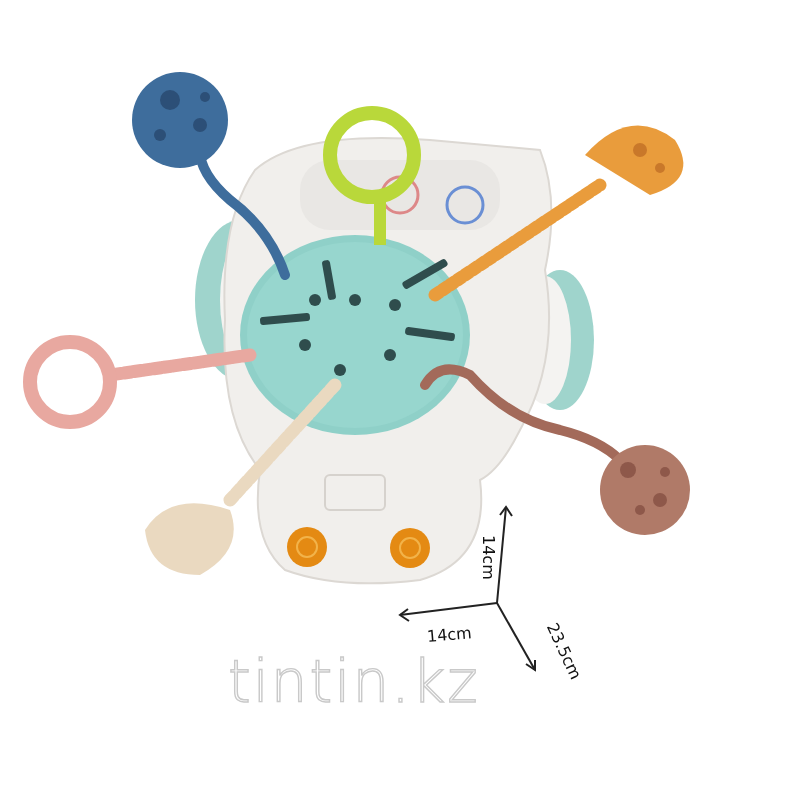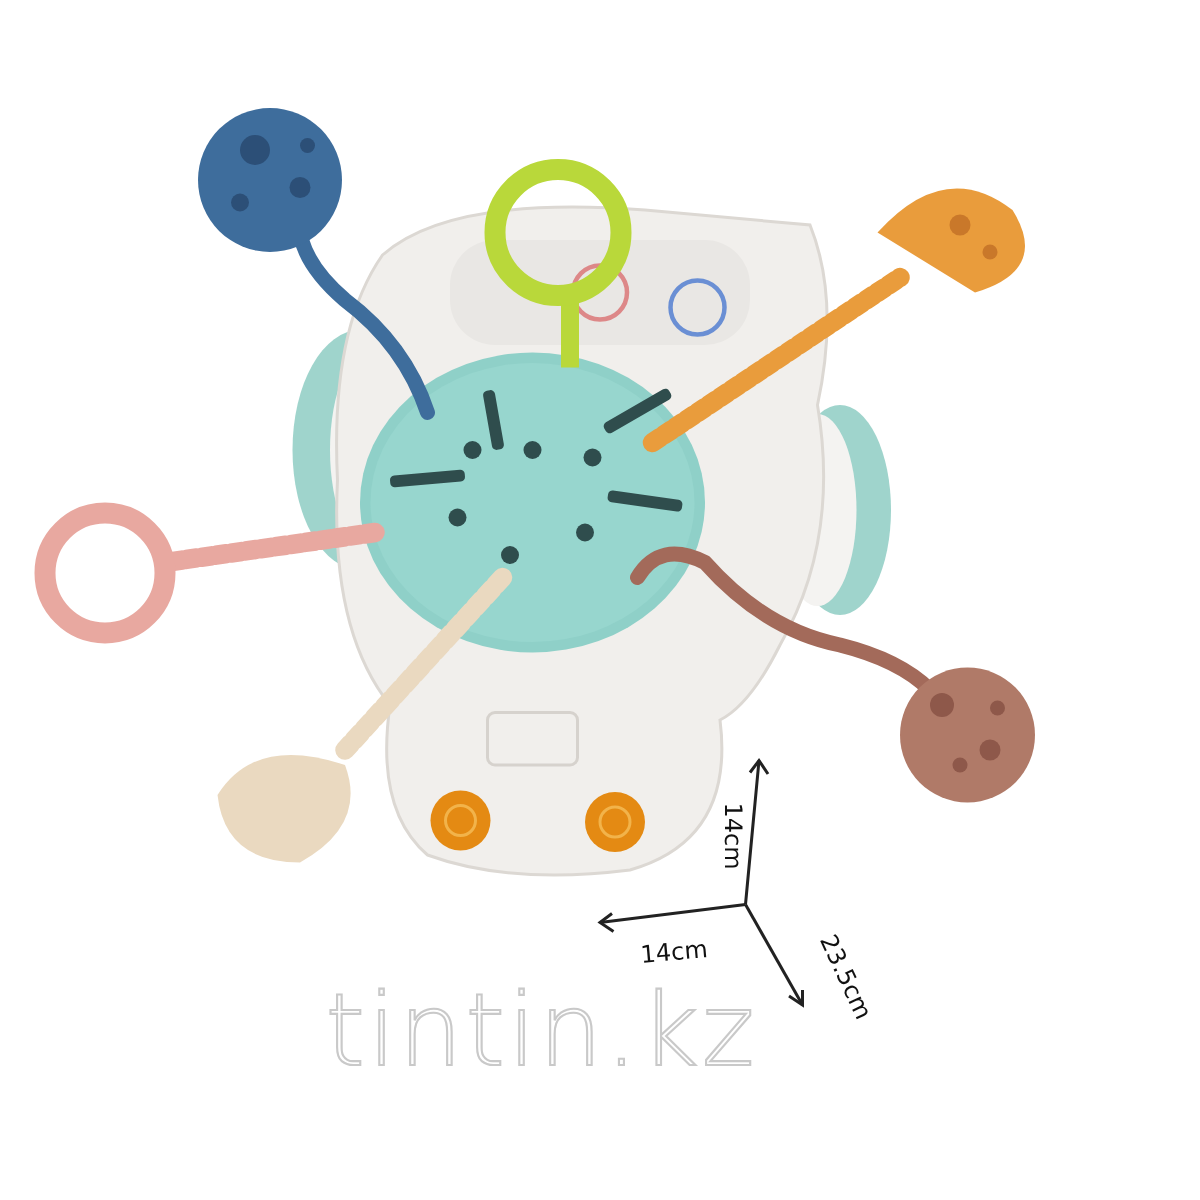--- a/index.html
+++ b/index.html
@@ -1,18 +1,18 @@
 <!DOCTYPE html>
 <html><head>
 <meta charset="utf-8">
 <style>
   html, body { margin:0; padding:0; background:#ffffff; }
   body { width:800px; height:800px; position:relative; overflow:hidden; font-family:"Liberation Sans", sans-serif; }
   .photo { position:absolute; left:0; top:0; width:800px; height:800px; }
-  .watermark { position:absolute; left:217px; top:648px; font-size:67px; color:#ffffff;
+  .watermark { position:absolute; left:228px; top:648px; font-size:58px; color:#ffffff;
     -webkit-text-stroke:1.4px #c9c9c9; letter-spacing:2px; font-family:"DejaVu Sans", sans-serif; font-weight:300; }
   .dim { position:absolute; font-size:16px; color:#111; font-family:"DejaVu Sans", sans-serif; }
 </style>
 </head>
 <body>
 
 <svg class="photo" viewBox="0 0 800 800" xmlns="http://www.w3.org/2000/svg">
 
   <g>
     <ellipse cx="240" cy="300" rx="45" ry="80" fill="#9fd4cc"></ellipse>

